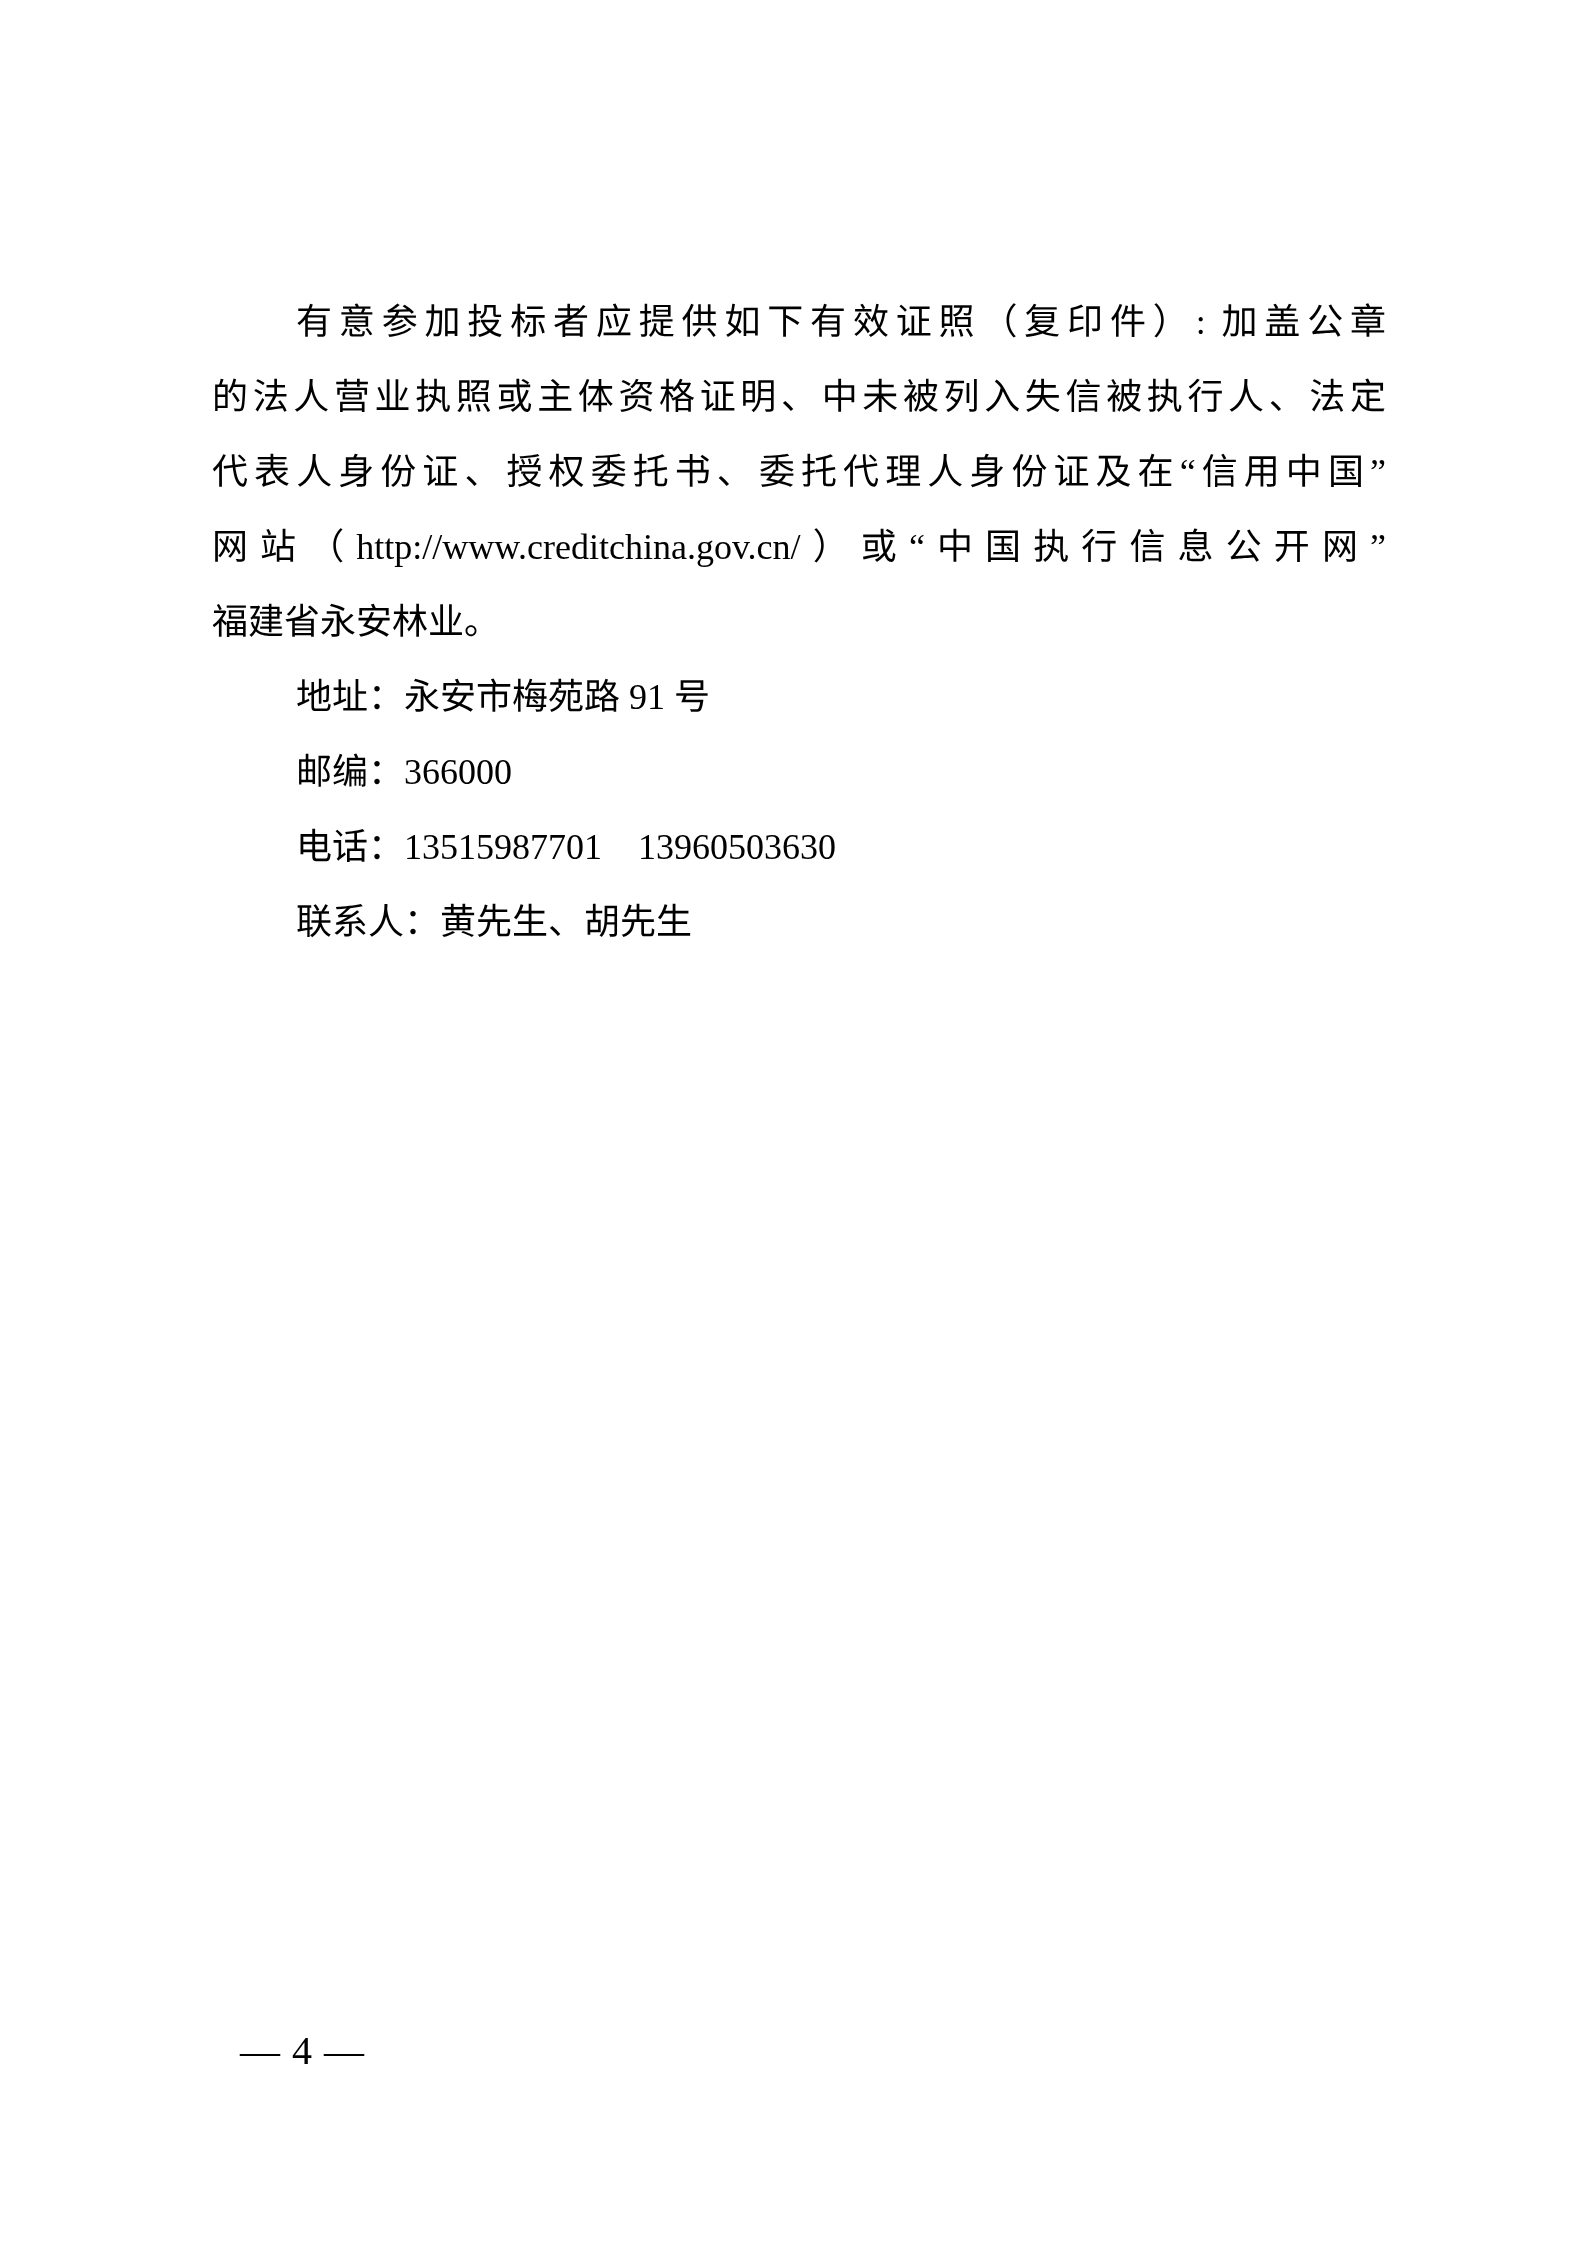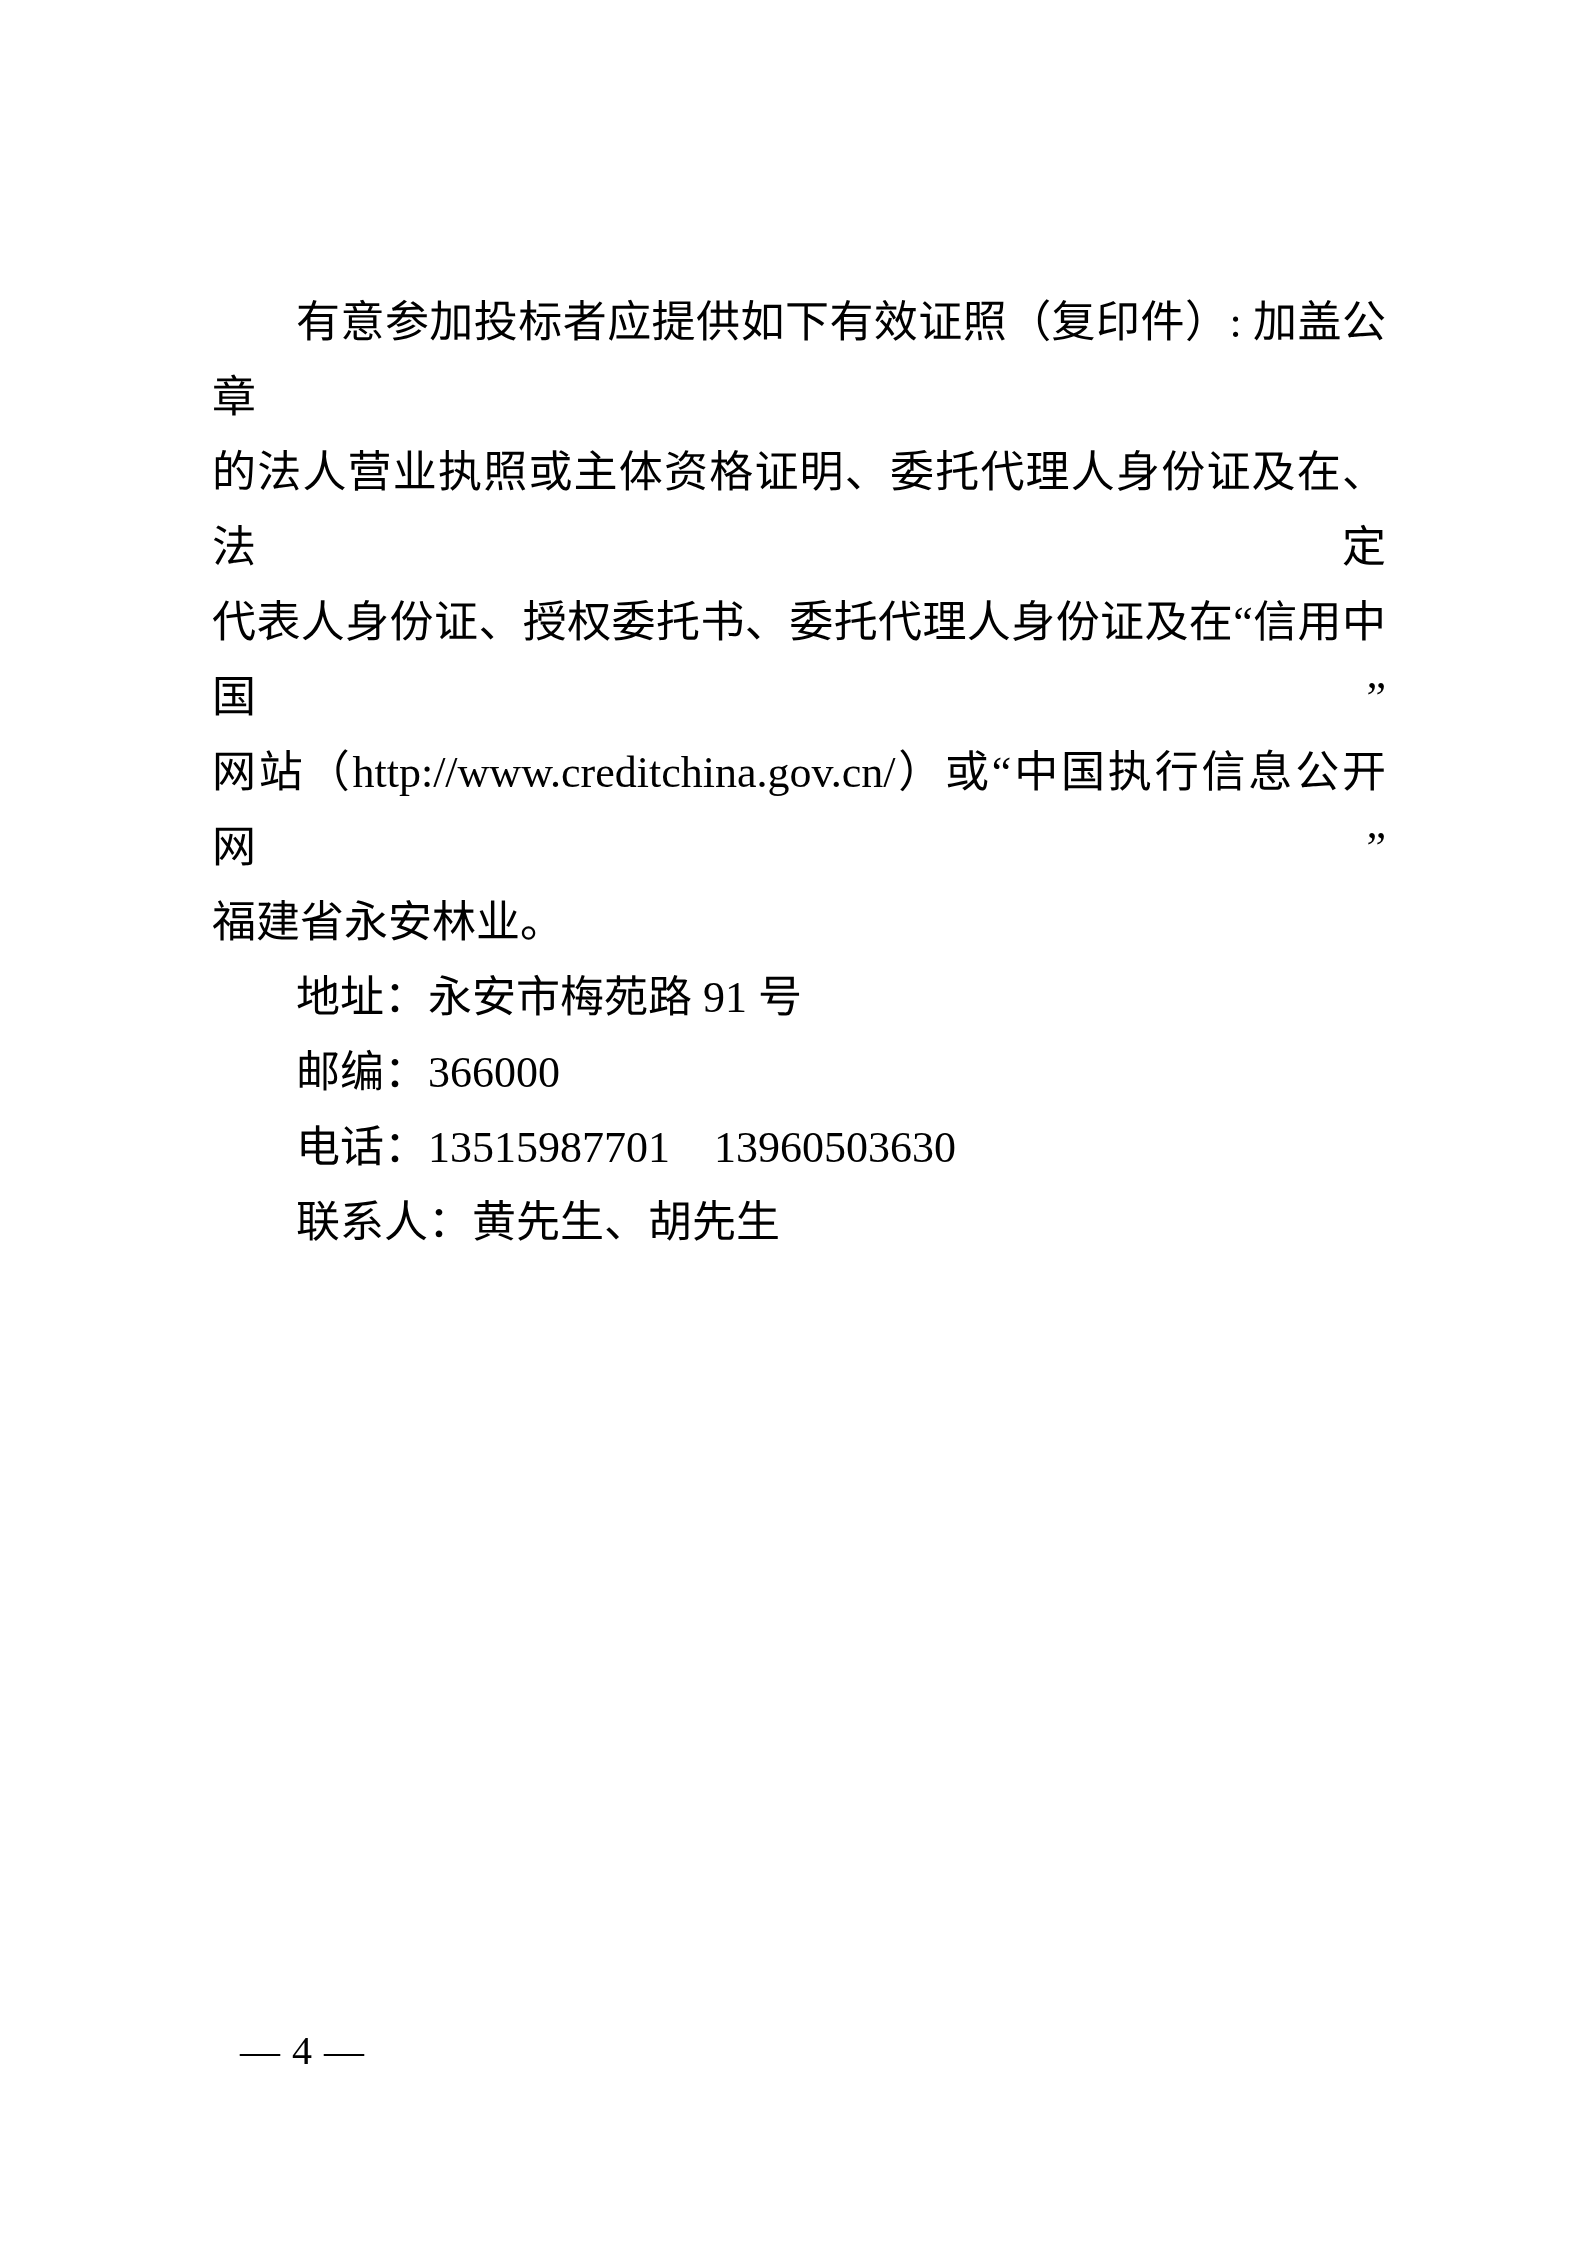--- a/index.html
+++ b/index.html
@@ -18,21 +18,21 @@
     background: #ffffff;
     overflow: hidden;
     color: #000000;
     font-family: "Liberation Serif", "DejaVu Serif", serif;
   }
   .content {
     position: absolute;
     left: 212px;
     top: 285px;
     width: 1174px;
-    font-size: 44px;
+    font-size: 36px;
     line-height: 75px;
   }
   .line {
     margin: 0;
     padding: 0;
   }
   
   .jline {
     text-align: justify;
     text-align-last: justify;
@@ -51,21 +51,21 @@
     line-height: 46px;
     letter-spacing: 1px;
   }
 </style>
 </head>
 <body>
 
 <div class="page">
   <div class="content">
     <p class="line jline indent">有意参加投标者应提供如下有效证照（复印件）: 加盖公章</p>
-    <p class="line jline">的法人营业执照或主体资格证明、委托代理人身份证及在、法定</p>
+    <p class="line jline">的法人营业执照或主体资格证明、中未被列入失信被执行人、法定</p>
     <p class="line jline">代表人身份证、授权委托书、委托代理人身份证及在“信用中国”</p>
     <p class="line jline">网站（http://www.creditchina.gov.cn/）或“中国执行信息公开网”</p>
     <p class="line">福建省永安林业。</p>
 
 
     <p class="line indent">地址：永安市梅苑路 91 号</p>
     <p class="line indent">邮编：366000</p>
     <p class="line indent">电话：13515987701　13960503630</p>
     <p class="line indent">联系人：黄先生、胡先生</p>
   </div>

